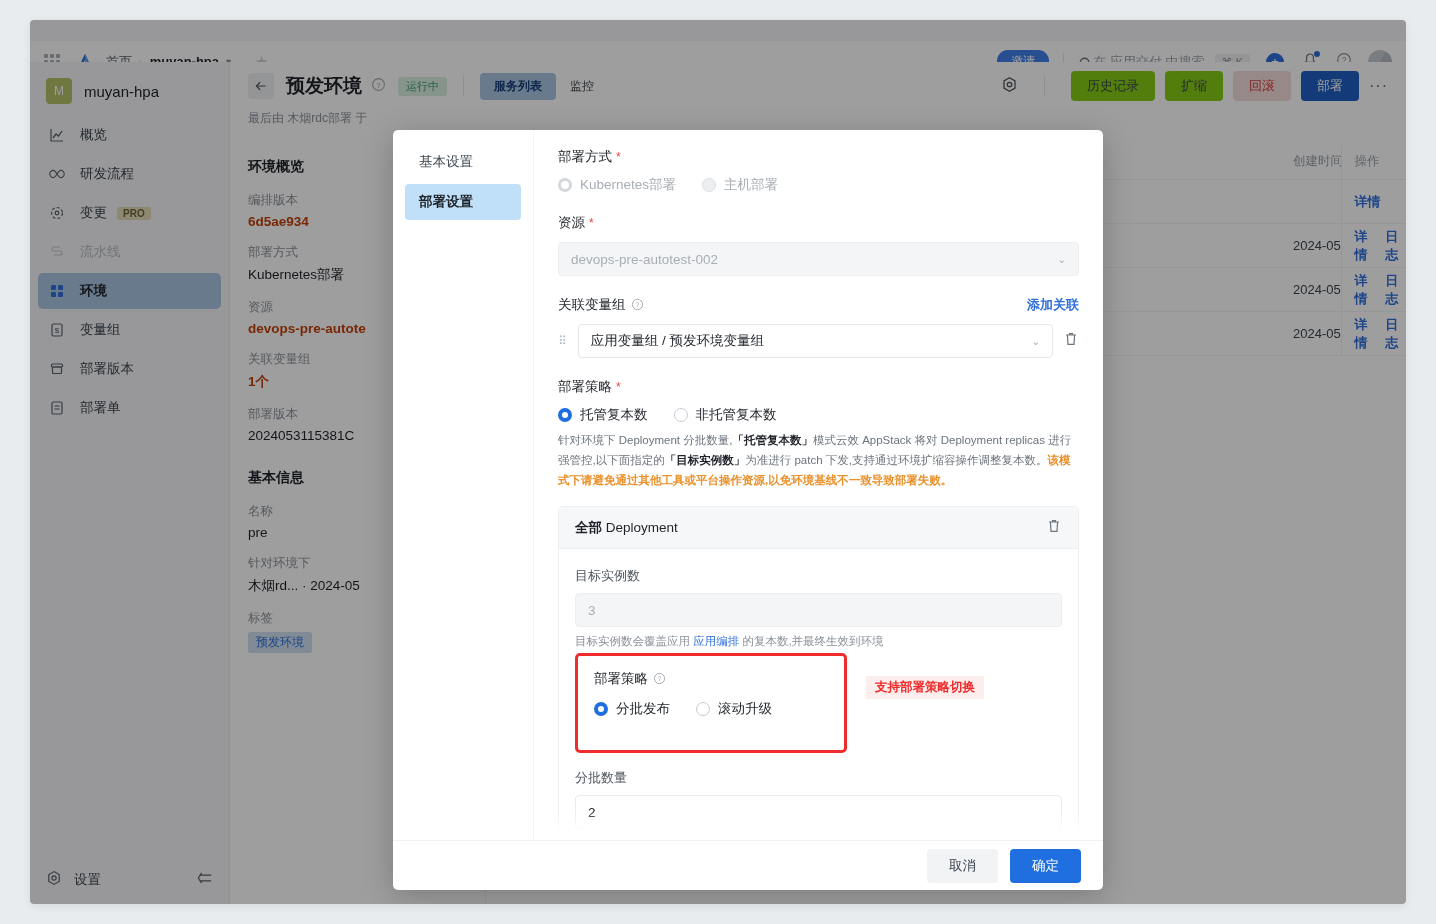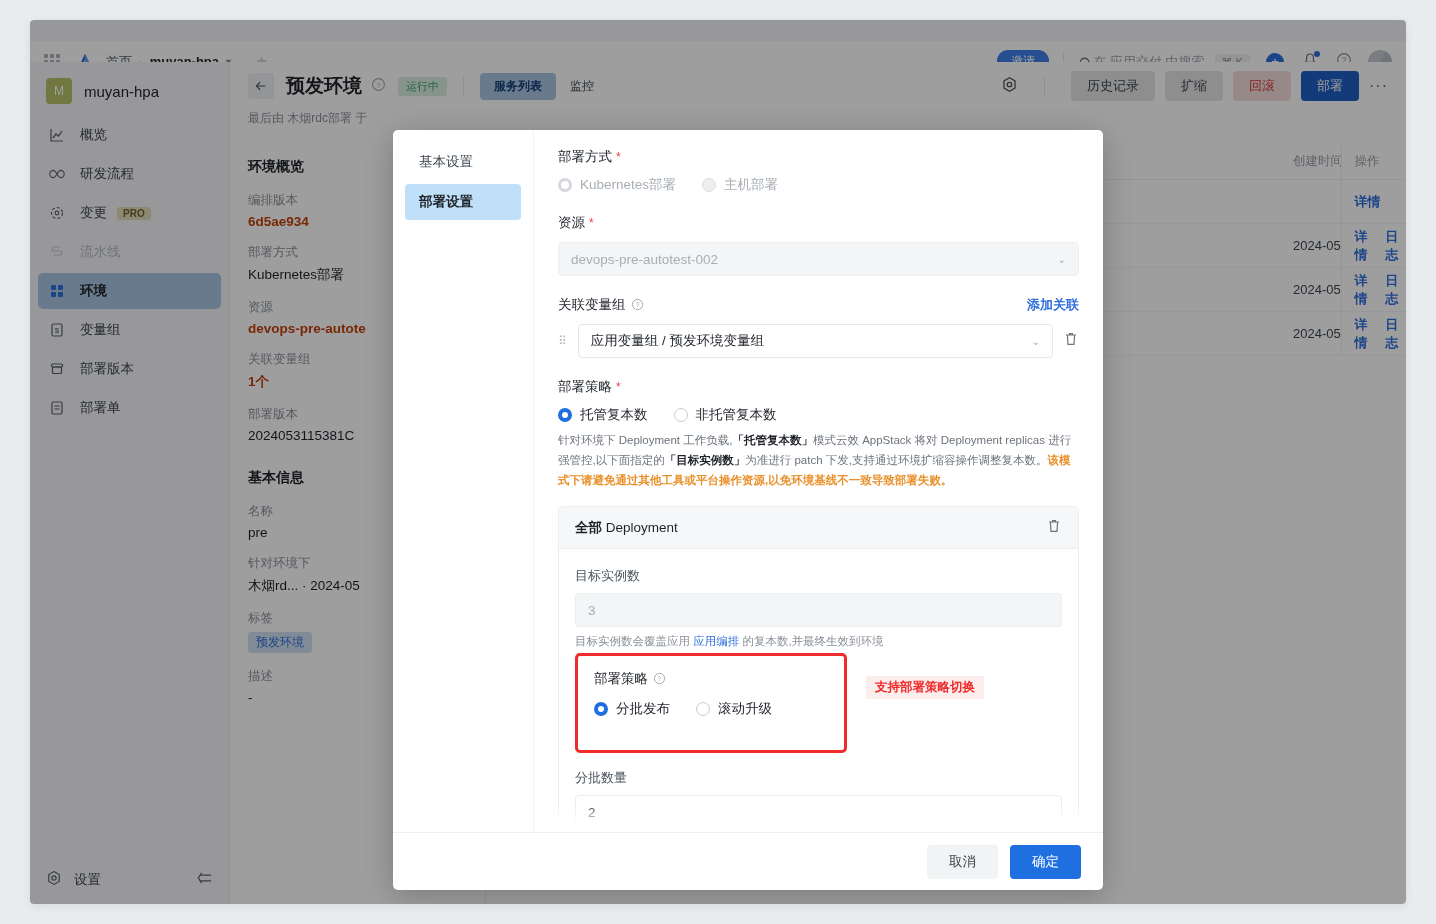--- a/index.html
+++ b/index.html
@@ -93,21 +93,21 @@
     color: #4c545d; margin-right: 12px; }
   .page-title { font-size: 19px; font-weight: bold; color: #1f2329; margin-right: 9px; }
   .qmark { color: #a2a9b0; margin-right: 12px; }
   .run-tag { background: #d8efe1; color: #3c9d6c; font-size: 11px;
     border-radius: 3px; padding: 2px 8px; }
   .hdiv { width: 1px; height: 20px; background: #e6e8eb; margin: 0 16px; }
   .tab { font-size: 12px; color: #3d464f; padding: 5px 14px; border-radius: 4px; }
   .tab.active { background: #a9c6e3; color: #16407a; font-weight: bold; }
   .head-right { margin-left: auto; display: flex; align-items: center; gap: 10px; }
   .icn-btn { color: #4c545d; }
-  .btn { font-size: 13px; border-radius: 4px; padding: 6px 16px; background: #e5e5e5;
+  .btn { font-size: 13px; border-radius: 4px; padding: 6px 16px; background: #84cc16;
     color: #3d464f; }
   .btn.danger { background: #f6dede; color: #d93a3a; }
   .btn.primary { background: #1f5fc4; color: #fff; }
   .dots { color: #5a636d; font-size: 16px; letter-spacing: 1px; }
   .sub-line { font-size: 12px; color: #8a9099; padding: 0 18px 10px 18px; }
 
   
   .info-col { position: absolute; left: 0; top: 82px; width: 255px; bottom: 0;
     padding: 14px 18px; }
   .sec-title { font-size: 14px; font-weight: bold; color: #1f2329; margin-bottom: 16px; }
@@ -199,21 +199,21 @@
   .hint { font-size: 11.5px; color: #8a9099; margin-top: 7px; }
   .hint a { color: #2f6fdb; }
 
   .hl-box { border: 3px solid #f02b2b; border-radius: 5px;
     padding: 14px 16px 16px 16px; margin: 4px 0 16px 0; width: 272px;
     position: relative; }
   .annot { position: absolute; left: 288px; top: 20px;
     background: #fdeeee; color: #f02b2b; font-size: 12.5px; font-weight: bold;
     padding: 3px 9px; white-space: nowrap; }
 
-  .modal-foot { height: 58px; border-top: 1px solid #eef0f2; display: flex;
+  .modal-foot { height: 50px; border-top: 1px solid #eef0f2; display: flex;
     align-items: center; justify-content: flex-end; gap: 12px; padding: 0 22px; }
   .fbtn { font-size: 13.5px; border-radius: 4px; padding: 8px 22px;
     background: #f2f3f5; color: #3d464f; }
   .fbtn.primary { background: #1f6fe0; color: #fff; }
   .fade-bottom { position: absolute; left: 0; right: 0; bottom: 0; height: 28px;
     background: linear-gradient(to bottom, rgba(255,255,255,0), #fff 70%); }
 </style>
 </head>
 <body>
 
@@ -446,24 +446,20 @@
           <div class="v">pre</div>
         </div>
         <div class="fld">
           <div class="k">针对环境下</div>
           <div class="v">木烟rd... · 2024-05</div>
         </div>
         <div class="fld">
           <div class="k">标签</div>
           <div class="tag-chip">预发环境</div>
         </div>
-        <div class="fld">
-          <div class="k">描述</div>
-          <div class="v">-</div>
-        </div>
       </div>
 
       <div class="tbl">
         <div class="tbl-head">
           <div class="c-time tbl-offset">创建时间</div>
           <div class="c-act">操作</div>
         </div>
         <div class="tbl-row">
           <div class="c-time tbl-offset"></div>
           <div class="c-act">
@@ -561,21 +557,21 @@
         <div class="radio-row" style="margin-bottom:6px">
           <div class="radio">
             <span class="rc on"></span>
             <span>托管复本数</span>
           </div>
           <div class="radio">
             <span class="rc"></span>
             <span>非托管复本数</span>
           </div>
         </div>
-        <div class="desc"><span>针对环境下 Deployment 工作负载,</span><b>「托管复本数」</b><span>模式云效 AppStack 将对 Deployment replicas 进行强管控,以下面指定的</span><b>「目标实例数」</b><span>为准进行 patch 下发,支持通过环境扩缩容操作调整复本数。</span><span class="warn">该模式下请避免通过其他工具或平台操作资源,以免环境基线不一致导致部署失败。</span></div>
+        <div class="desc"><span>针对环境下 Deployment 分批数量,</span><b>「托管复本数」</b><span>模式云效 AppStack 将对 Deployment replicas 进行强管控,以下面指定的</span><b>「目标实例数」</b><span>为准进行 patch 下发,支持通过环境扩缩容操作调整复本数。</span><span class="warn">该模式下请避免通过其他工具或平台操作资源,以免环境基线不一致导致部署失败。</span></div>
 
         <div class="card">
           <div class="card-head">
             <div class="t"><b>全部</b><span> Deployment</span></div>
             <span class="trash">
               <svg width="16" height="16" viewBox="0 0 16 16" fill="none" stroke="currentColor" stroke-width="1.2">
                 <path d="M3 4h10M6.5 4V2.6h3V4M4.4 4l.6 9.4h6l.6-9.4"></path>
               </svg>
             </span>
           </div>

